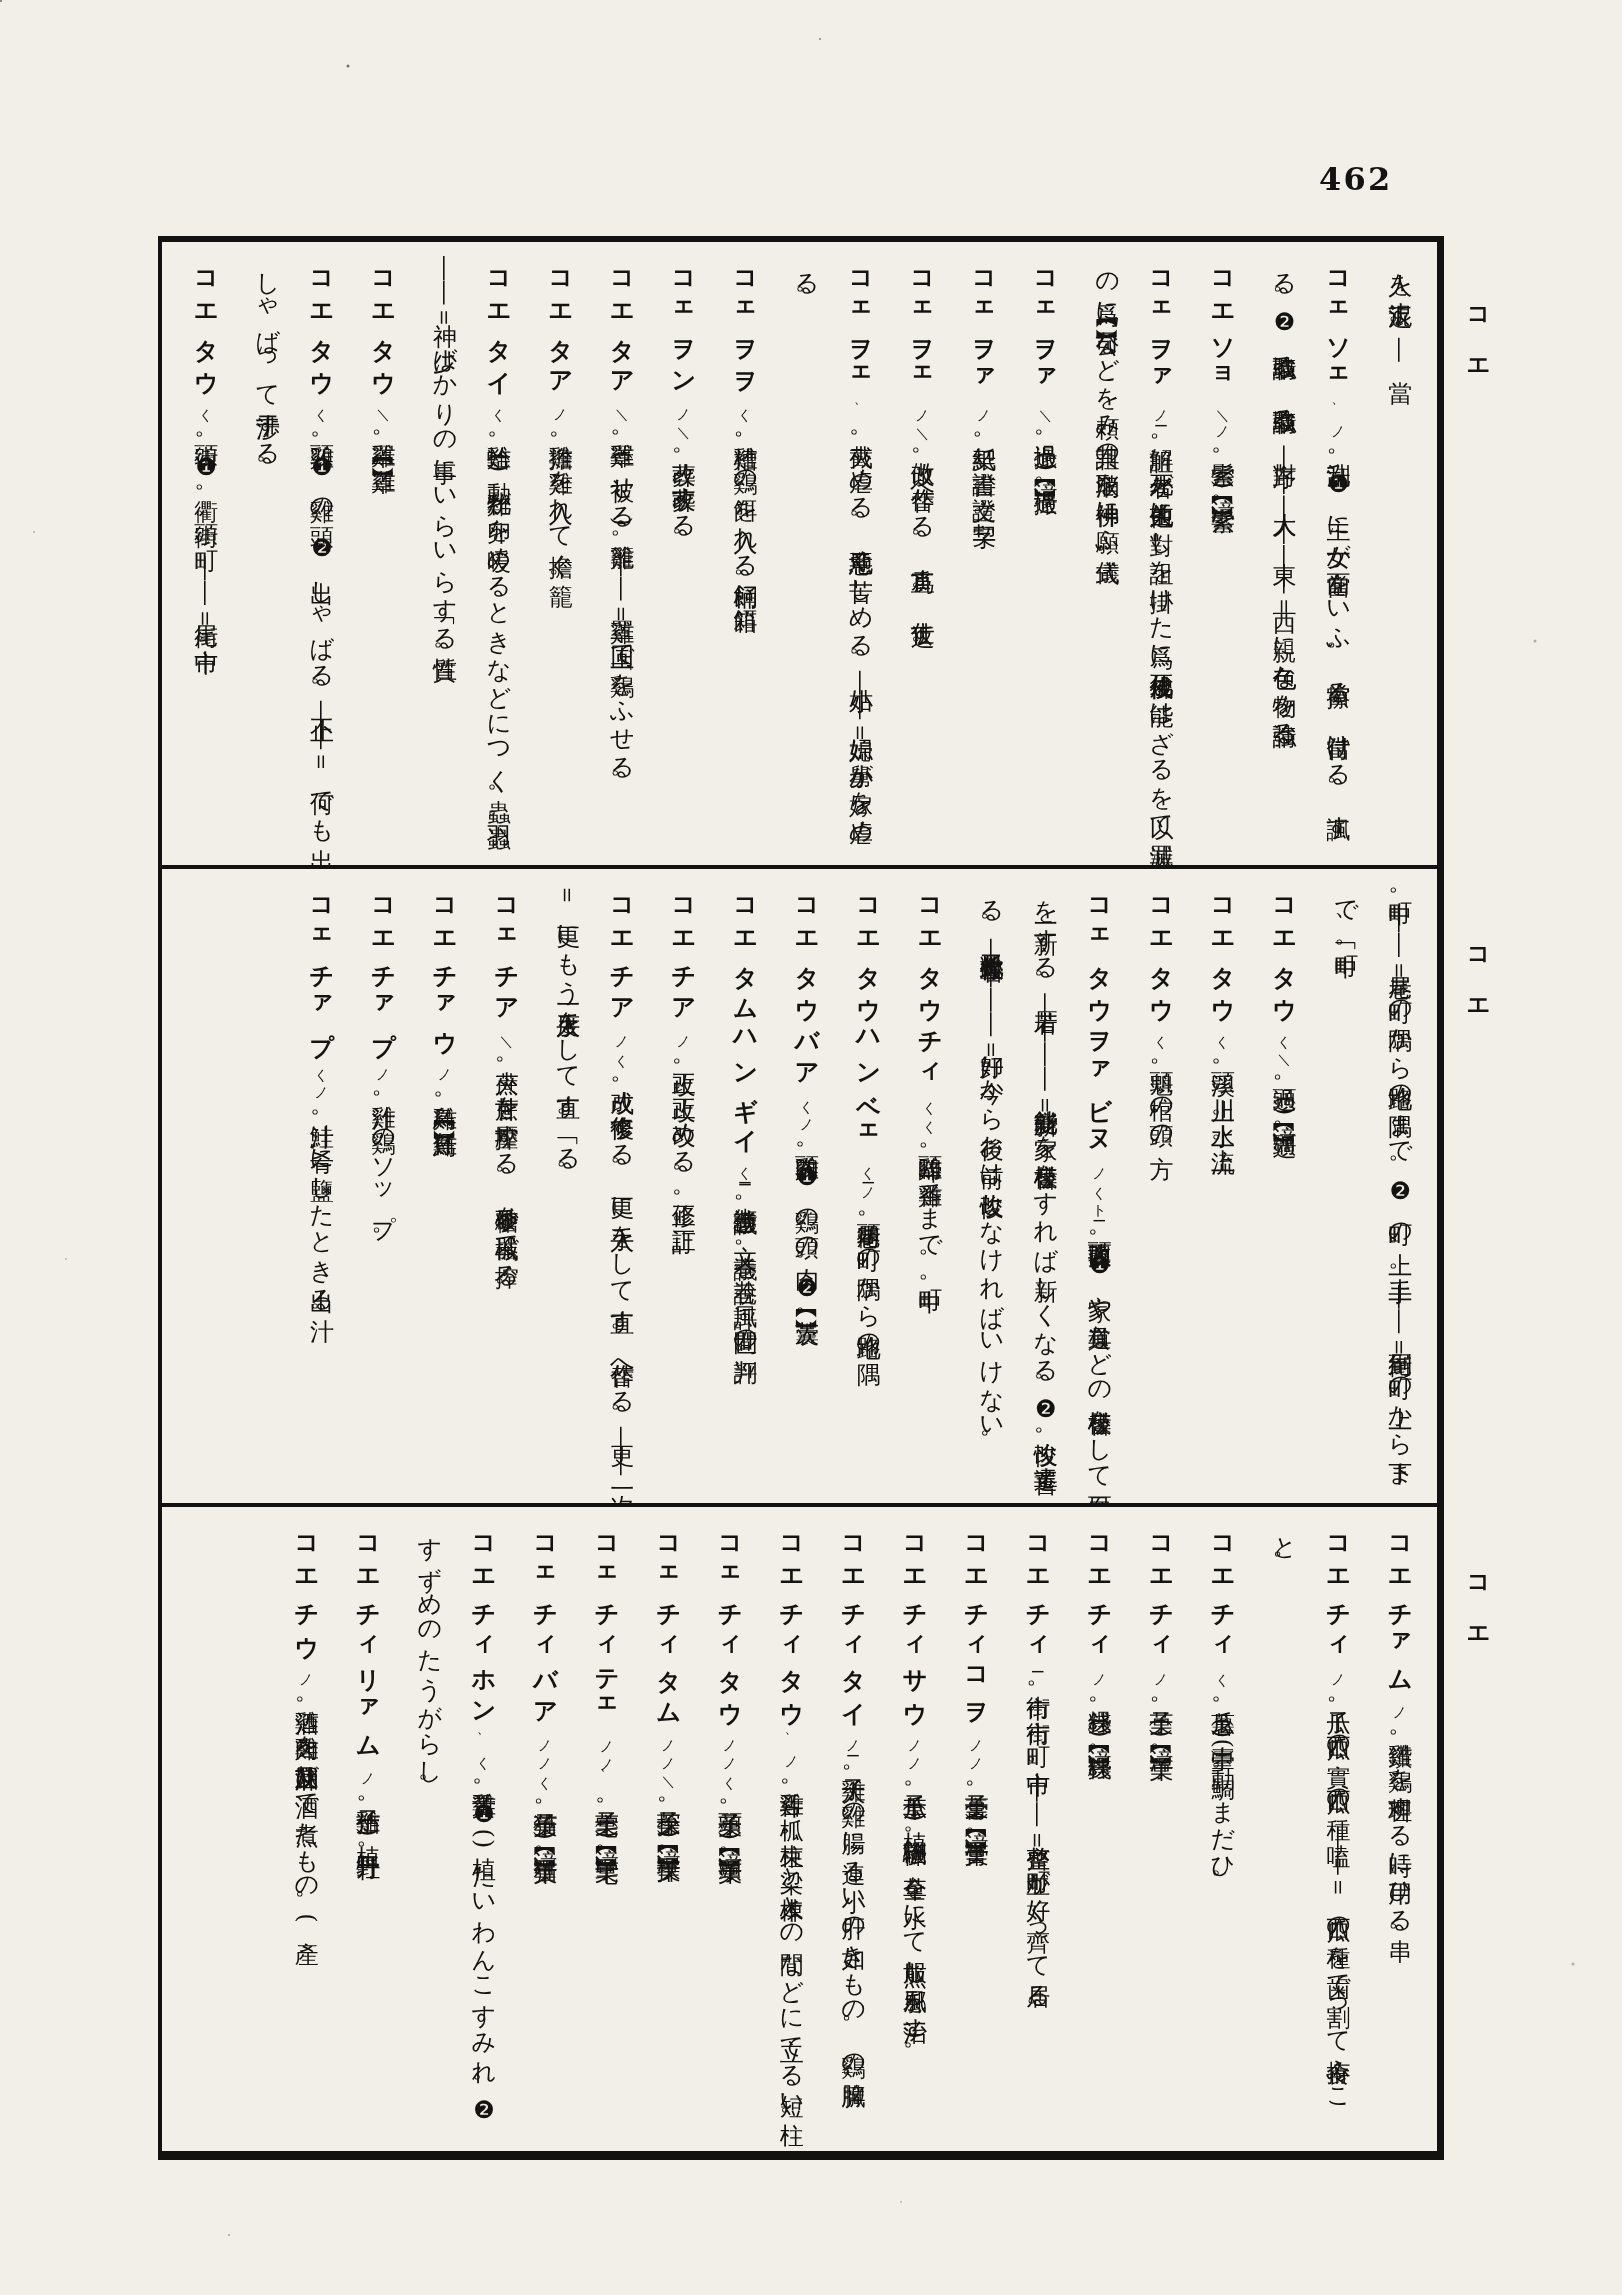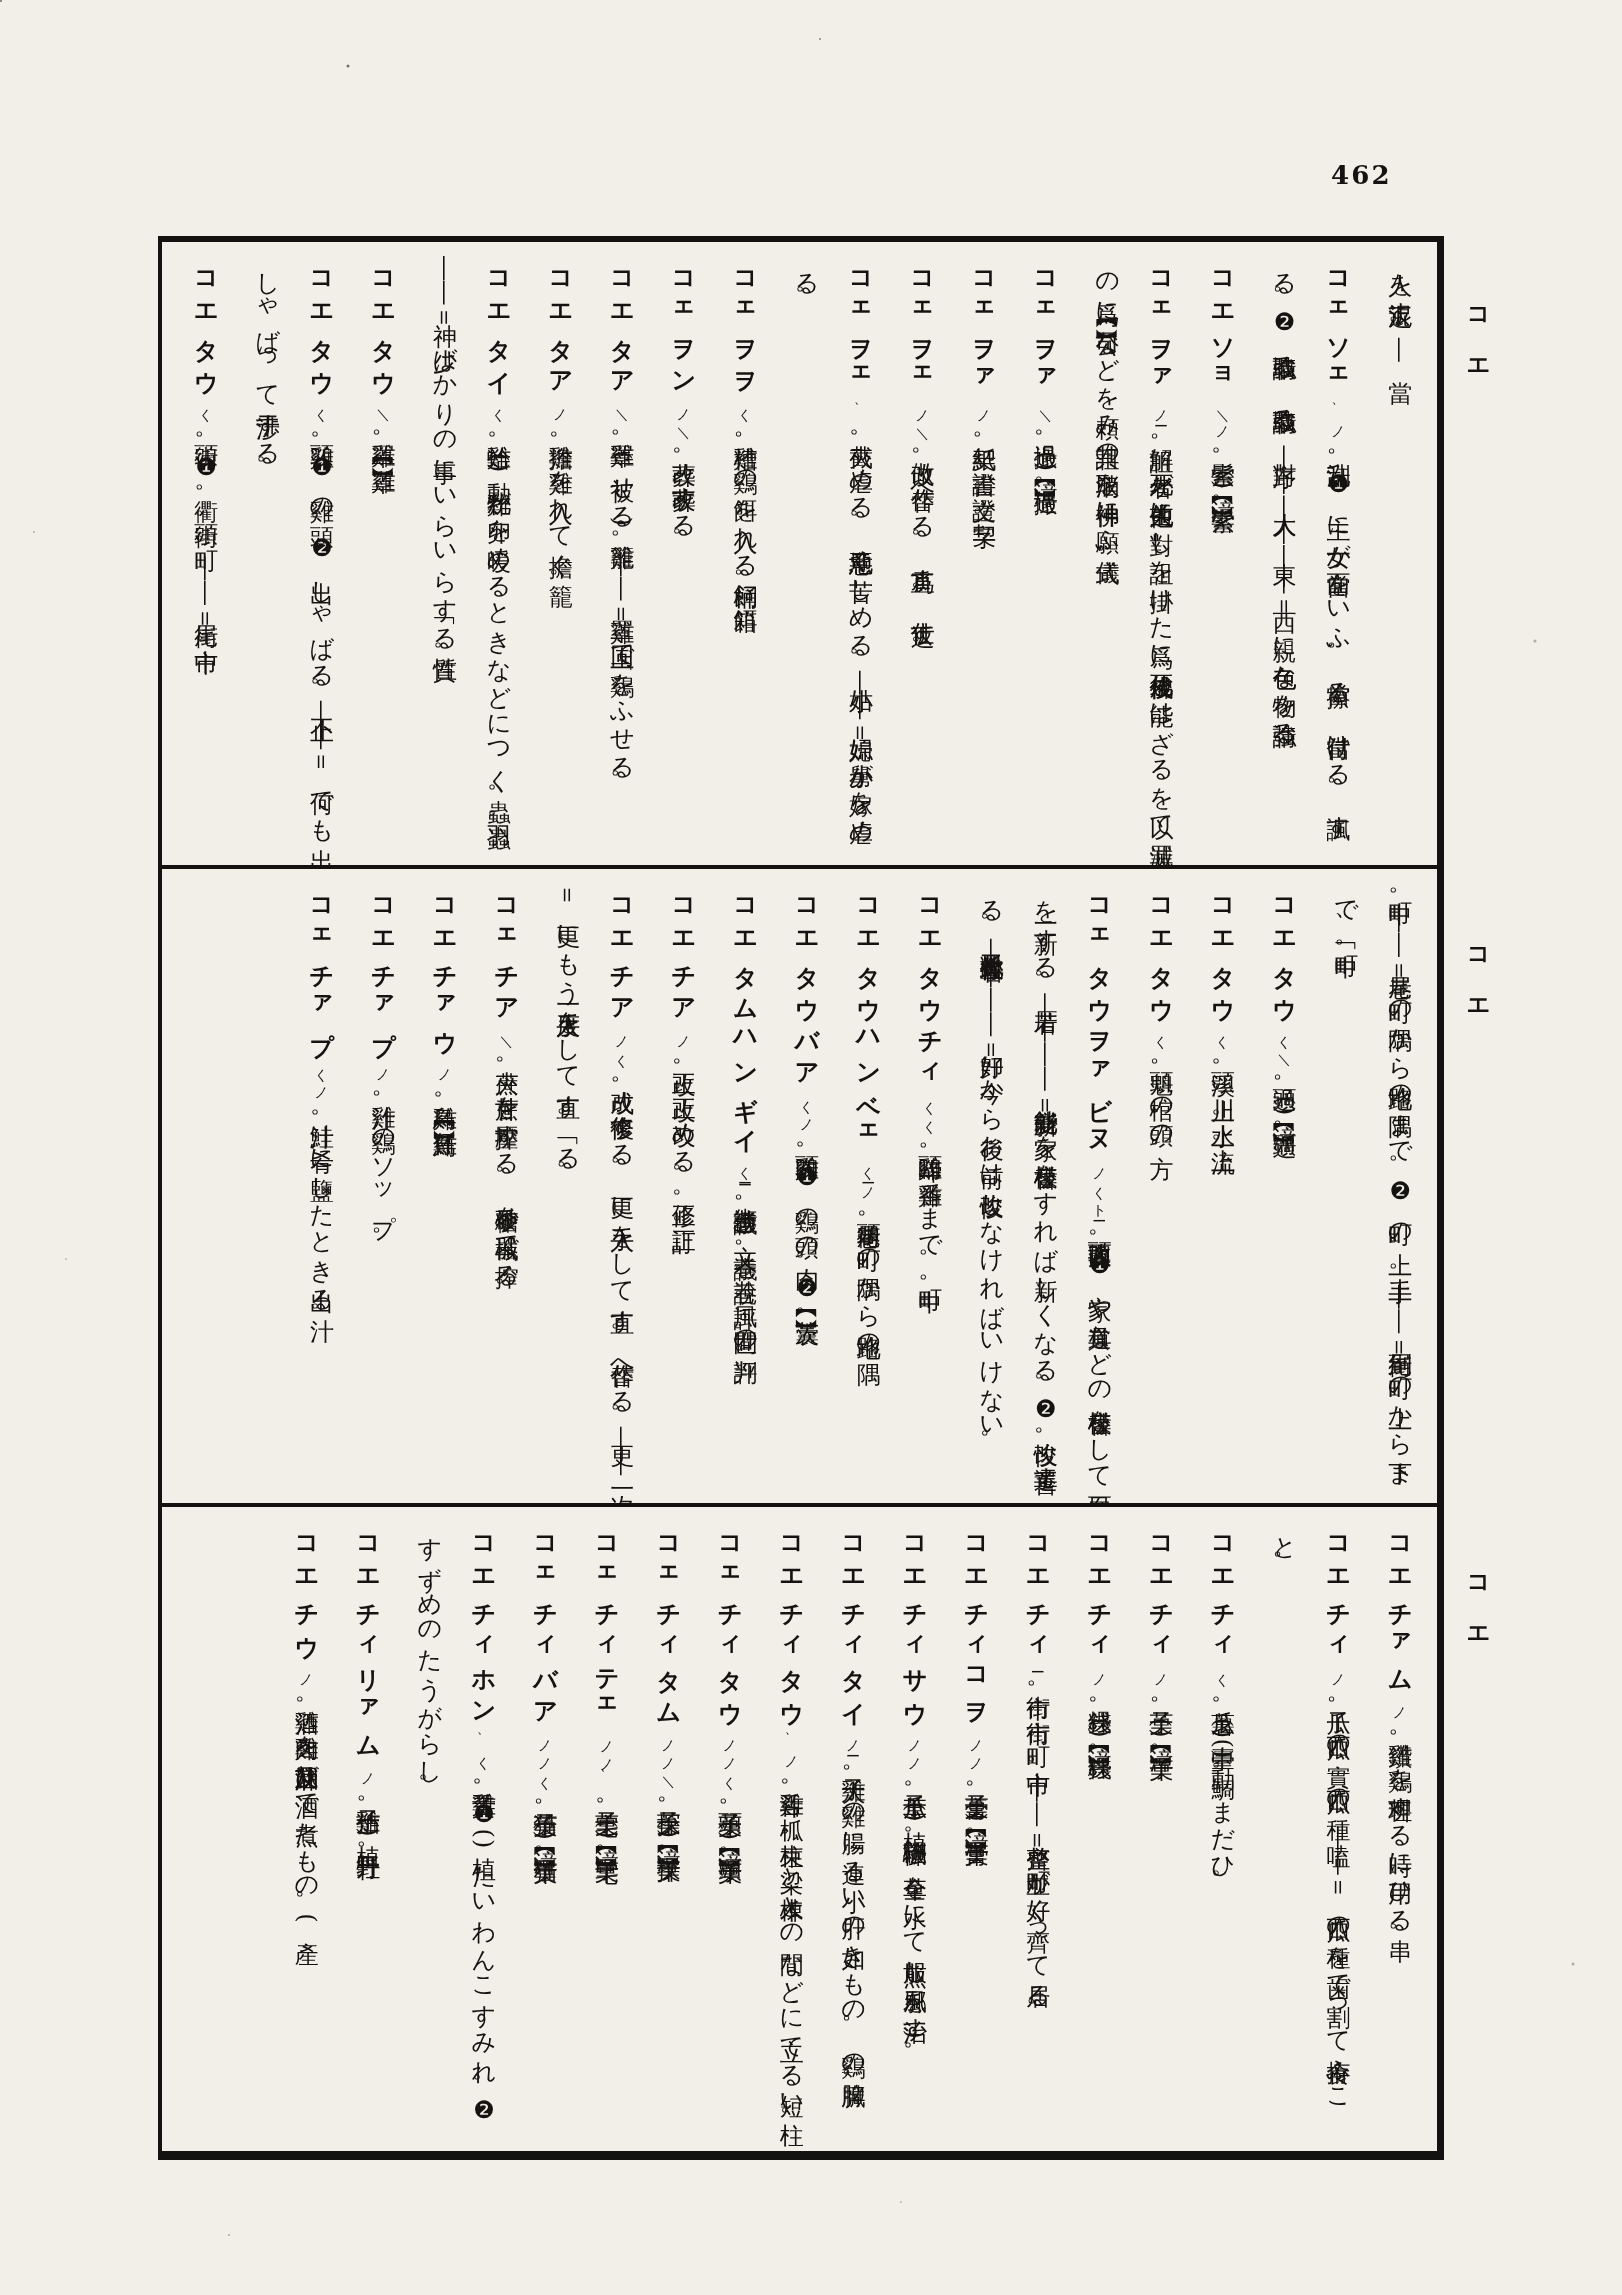--- a/index.html
+++ b/index.html
@@ -5,23 +5,22 @@
   html,body{margin:0;padding:0;}
   body{
     width:1623px;height:2295px;position:relative;
     background:#f1efe8;
     font-family:"DejaVu Serif","Liberation Serif",serif;
     color:#151311;
     -webkit-font-smoothing:antialiased;
   }
   #page-number{
     position:absolute;top:160px;left:1319px;
-    font-size:26px;font-weight:bold;letter-spacing:2.2px;
+    font-size:32px;font-weight:bold;letter-spacing:2.2px;
     font-family:"DejaVu Serif","Liberation Serif",serif;
-    margin-left:12px;
   }
   .margin-label{
     position:absolute;left:1464px;
     writing-mode:vertical-rl;text-orientation:upright;
     font-size:23px;letter-spacing:25px;font-weight:bold;
   }
   #margin-label-1{top:293px;}
   #margin-label-2{top:933px;}
   #margin-label-3{top:1561px;}
   #content-frame{

